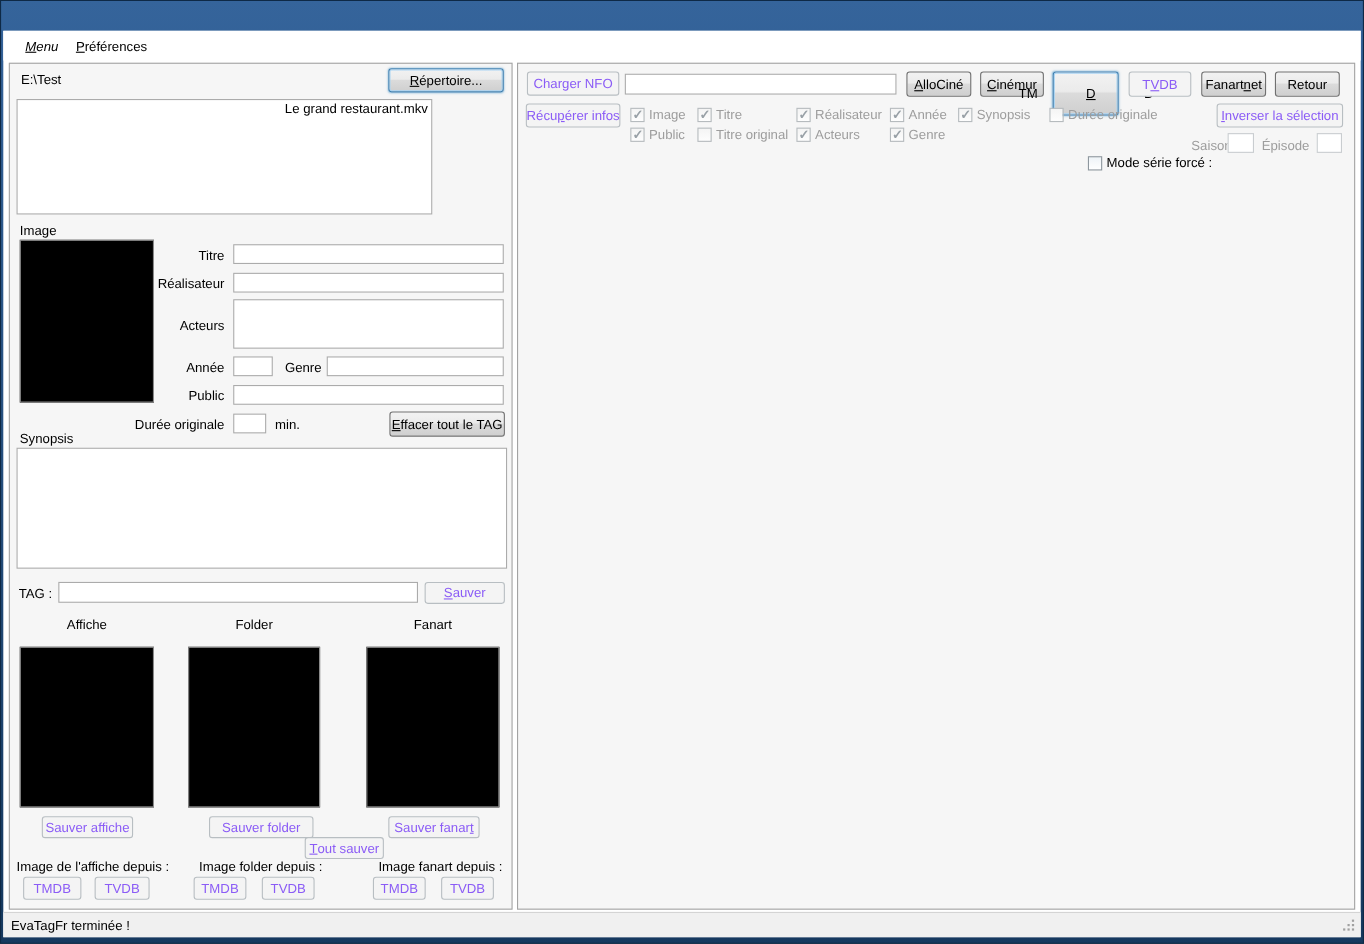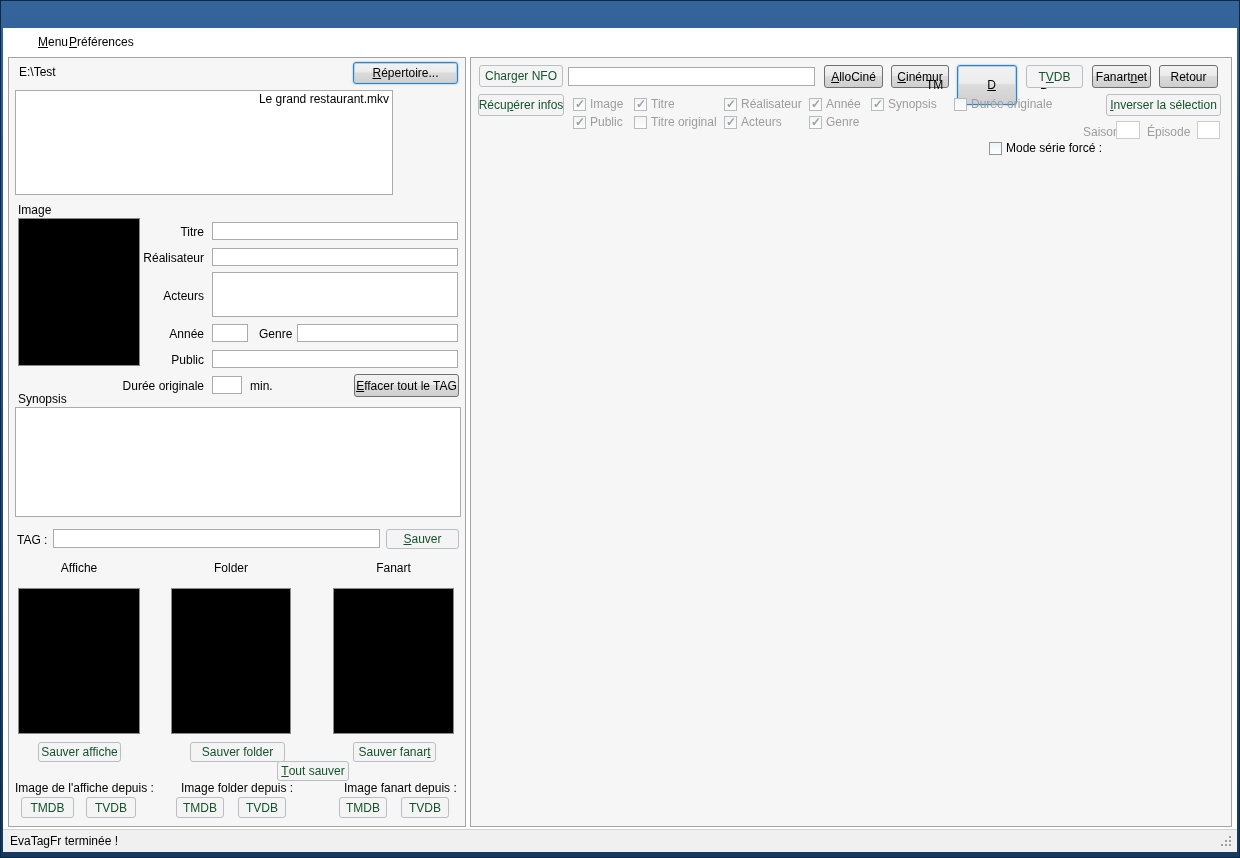--- a/index.html
+++ b/index.html
@@ -30,21 +30,21 @@
   .panel{position:absolute;border:1px solid #a3a3a3;background:#f6f6f6;}
   .status{position:absolute;left:0;bottom:0;width:1234px;height:22px;background:#f0f0f0;border-top:1px solid #d4d4d4;}
   .status .txt{position:absolute;left:7px;top:4px;color:#000;}
   .grip{position:absolute;left:1218px;top:6px;width:2px;height:2px;
        box-shadow:8px 0 0 #a0a0a0,4px 4px 0 #a0a0a0,8px 4px 0 #a0a0a0,0 8px 0 #a0a0a0,4px 8px 0 #a0a0a0,8px 8px 0 #a0a0a0;}
   
   .btn{position:absolute;display:flex;align-items:center;justify-content:center;box-sizing:border-box;
        border:1px solid #707070;border-radius:3px;color:#000;cursor:default;white-space:nowrap;
        background:linear-gradient(#f2f2f2 0%,#ebebeb 45%,#dbdbdb 50%,#cfcfcf 100%);
        font-family:"Liberation Sans",sans-serif;font-size:12px;}
-  .btn.dis{background:#f4f4f4;border-color:#b8bec2;color:#14532d;}
+  .btn.dis{background:#f4f4f4;border-color:#b8bec2;color:#8b5cf6;}
   .btn.foc{border-color:#3c7fb1;box-shadow:inset 0 0 0 1px #a9d4f3,0 0 2px rgba(61,143,197,.7);}
   .tb{position:absolute;box-sizing:border-box;border:1px solid #ababab;background:#fff;
        font-family:"Liberation Sans",sans-serif;font-size:12px;padding:1px 3px;margin:0;outline:none;}
   .tb.dis{border-color:#c9cdd0;}
   textarea.tb{resize:none;}
   .lbl{position:absolute;white-space:nowrap;color:#000;}
   .r{text-align:right;}
   .c{text-align:center;}
   .gray{color:#9d9d9d;}
   .list{position:absolute;box-sizing:border-box;background:#fff;border:1px solid #ababab;overflow:hidden;}
@@ -59,21 +59,21 @@
 </style>
 </head>
 <body>
 
 <div class="win">
 
 
   <div class="client">
 
     <div class="menubar">
-      <div class="menuitem" style="left:29px;"><span></span><span class="ak">M</span><span>enu</span></div>
+      <div class="menuitem" style="left:14px;font-style:italic;"><span></span><span class="ak">M</span><span>enu</span></div>
       <div class="menuitem" style="left:60px;"><span></span><span class="ak">P</span><span>références</span></div>
     </div>
 
     <div class="panel" style="left:5px;top:29px;width:456px;height:768px;">
 
       <div class="lbl" style="left:10px;top:7px;">E:\Test</div>
       <button class="btn foc" style="left:344px;top:4px;width:105px;height:22px;">
           <span></span>
           <span class="ak">R</span>
           <span>épertoire...</span>

